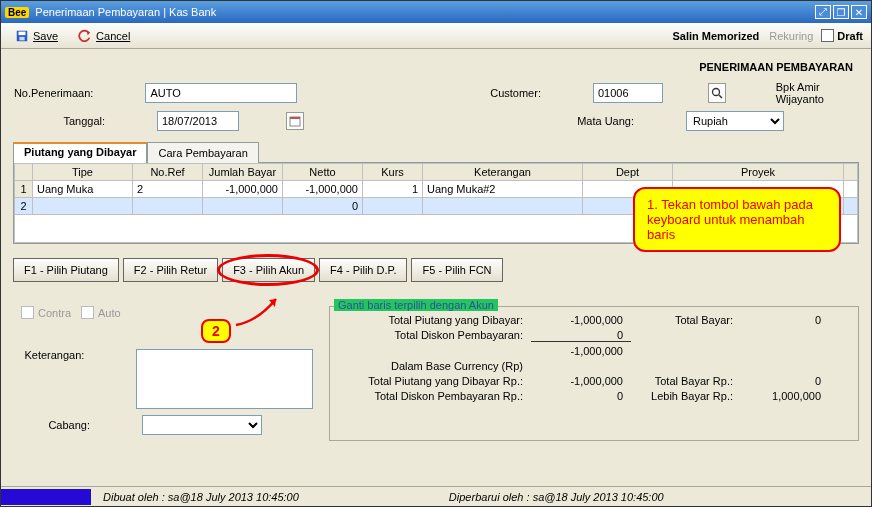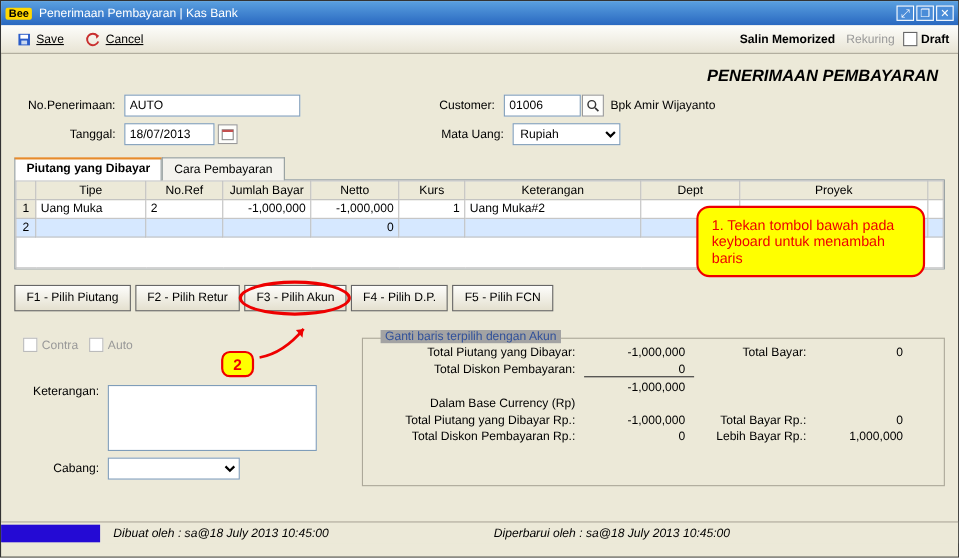--- a/index.html
+++ b/index.html
@@ -10,22 +10,22 @@
 .titlebar .title { flex: 1; font-size: 11px; }
 .titlebar .winbtn { width: 16px; height: 14px; border: 1px solid #fff; margin-left: 2px; display: flex; align-items: center; justify-content: center; font-size: 10px; cursor: pointer; background: #4a8cd8; }
 .toolbar { height: 26px; background: linear-gradient(to bottom, #fdfdfb, #e8e4d4); border-bottom: 1px solid #aca899; display: flex; align-items: center; padding: 12px 8px; }
 .tbtn { display: flex; align-items: center; height: 20px; padding: 0 6px; margin-right: 8px; cursor: pointer; }
 .tbtn .ico { width: 14px; height: 14px; margin-right: 4px; }
 .spacer { flex: 1; }
 .tlabel { margin-left: 10px; font-weight: bold; }
 .tlabel.dim { color: #999; font-weight: normal; }
 .chkbox { width: 13px; height: 13px; border: 1px solid #666; background: #fff; margin: 0 3px 0 8px; display: inline-block; }
 .content { padding: 8px 12px; }
-.heading { text-align: right; font-weight: bold; color: #000; font-size: 15px; padding: 4px 6px 8px; font-style: italic; }
-.formrow { display: flex; margin-bottom: 6px; align-items: center; }
+.heading { text-align: right; font-weight: bold; color: #000; font-size: 11px; padding: 4px 6px 8px; }
+.formrow { display: flex; margin-bottom: 6px; align-items: center; gap: 44px; }
 .formrow .lbl { width: 100px; text-align: right; padding-right: 8px; }
 .formrow .lbl2 { width: 65px; text-align: right; padding-right: 8px; }
 .txtfield { height: 20px; border: 1px solid #7f9db9; background: #fff; padding: 2px 4px; }
 .txtfield.w160 { width: 160px; }
 .txtfield.w80 { width: 82px; }
 .txtfield.w70 { width: 70px; }
 .calbtn { width: 18px; height: 18px; border: 1px solid #999; background: #fdfdfb; margin-left: 3px; cursor: pointer; display: inline-flex; align-items: center; justify-content: center; font-size: 10px; }
 .srchbtn { width: 20px; height: 20px; border: 1px solid #999; background: #fdfdfb; margin-left: 1px; cursor: pointer; display: inline-flex; align-items: center; justify-content: center; }
 .combo { height: 20px; border: 1px solid #7f9db9; background: #fff; padding: 1px 2px; }
 .tabs { margin-top: 10px; }
@@ -42,28 +42,28 @@
 .btnrow { margin-top: 14px; display: flex; gap: 4px; }
 .actbtn { height: 24px; padding: 0 10px; border: 1px solid #666; background: linear-gradient(to bottom, #fdfdfb, #e4e0cf); cursor: pointer; font-weight: normal; }
 .actbtn.circled { position: relative; }
 .redoval { position: absolute; border: 3px solid #e00; border-radius: 50%; width: 102px; height: 32px; top: -5px; left: -6px; pointer-events: none; }
 .lower { display: flex; margin-top: 24px; gap: 16px; }
 .leftcol { width: 300px; }
 .chkrow { display: flex; align-items: center; margin-bottom: 6px; color: #999; }
 .chkrow .chkbox { margin-right: 4px; }
 .ta { width: 190px; height: 60px; border: 1px solid #7f9db9; background: #fff; resize: none; }
 .rightcol { flex: 1; border: 1px solid #aca899; padding: 4px 6px; position: relative; }
-.rightcol .grouplbl { position: absolute; top: -8px; left: 16px; background: #a3a3a3; padding: 0 4px; color: #30509a; }
+.rightcol .grouplbl { position: absolute; top: -8px; left: 4px; background: #22c55e; padding: 0 4px; color: #30509a; }
 .sumrow { display: flex; margin: 3px 0; }
 .sumrow .slbl { width: 195px; text-align: right; padding-right: 8px; }
 .sumrow .sval { width: 100px; text-align: right; padding-right: 8px; }
 .sumrow .slbl2 { width: 110px; text-align: right; padding-right: 8px; }
 .sumrow .sval2 { width: 80px; text-align: right; }
 .uline { border-bottom: 1px solid #333; }
-.status { position: absolute; bottom: 12px; left: 0; right: 0; height: 20px; background: #ece9d8; border-top: 1px solid #aca899; display: flex; align-items: center; font-style: italic; font-size: 10px; }
+.status { position: absolute; bottom: 0; left: 0; right: 0; height: 20px; background: #ece9d8; border-top: 1px solid #aca899; display: flex; align-items: center; font-style: italic; font-size: 10px; }
 .status .sseg { padding: 0 10px; }
 .status .blue { width: 90px; height: 16px; background: #240ad4; margin-right: 2px; }
 .callout { position: absolute; top: 186px; right: 30px; background: #ffff00; border: 2px solid #e00; border-radius: 12px; padding: 8px 12px; color: #e00; font-size: 13px; width: 208px; z-index: 10; }
 .callout2 { position: absolute; top: 318px; left: 200px; background: #ffff00; border: 2px solid #e00; border-radius: 8px; width: 30px; height: 24px; color: #e00; font-size: 14px; font-weight: bold; display: flex; align-items: center; justify-content: center; z-index: 10; }
 .arrow2 { position: absolute; top: 292px; left: 227px; z-index: 9; pointer-events: none; }
 </style>
 </head>
 <body>
 
 <div class="window">

